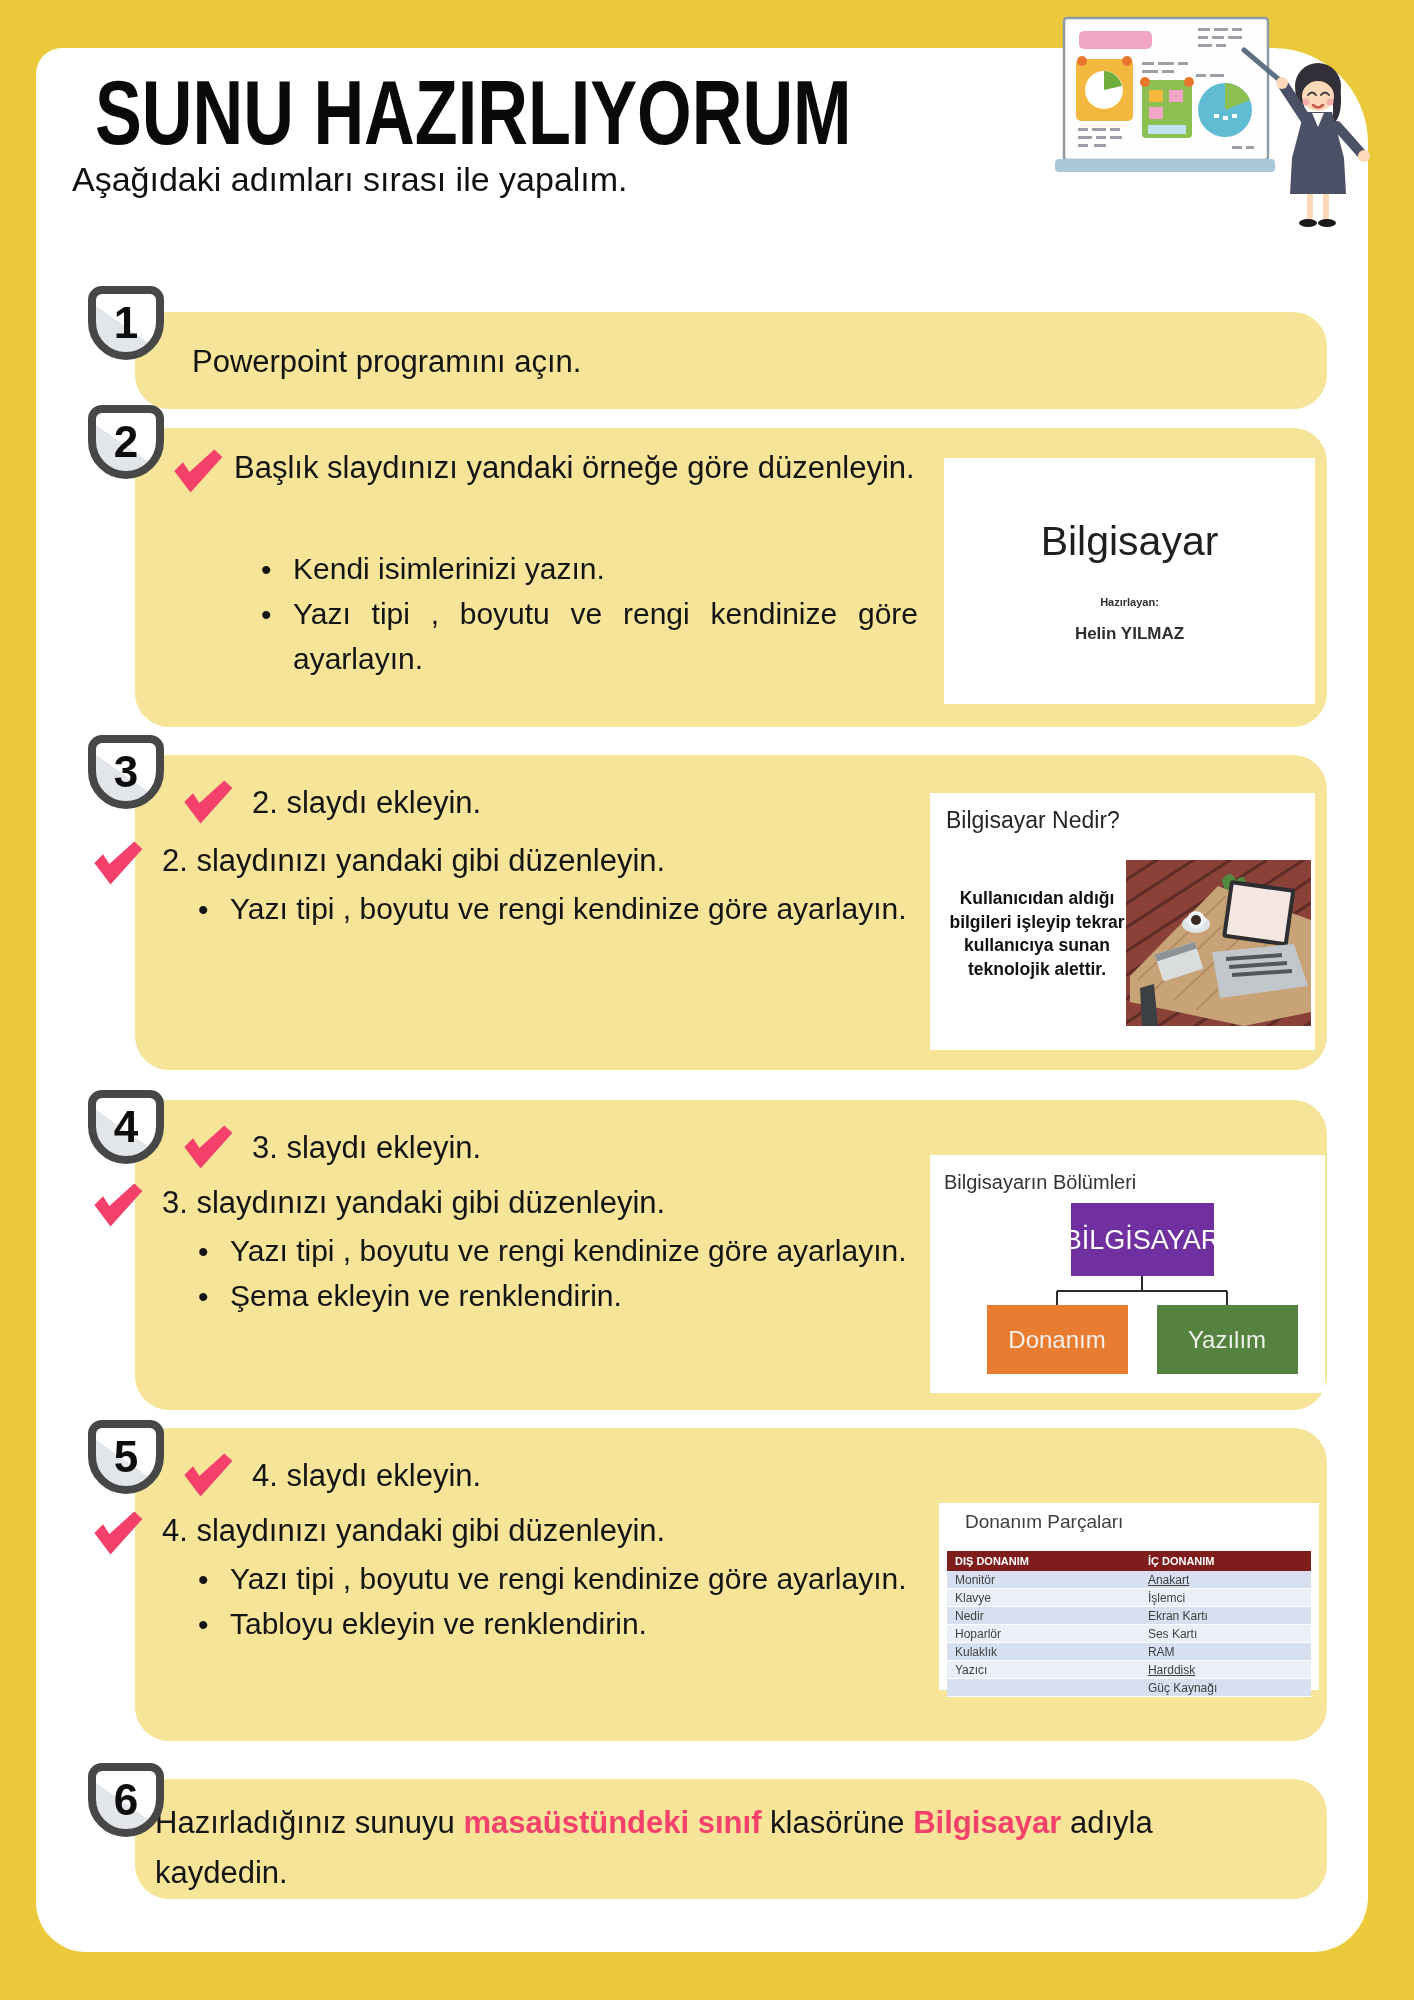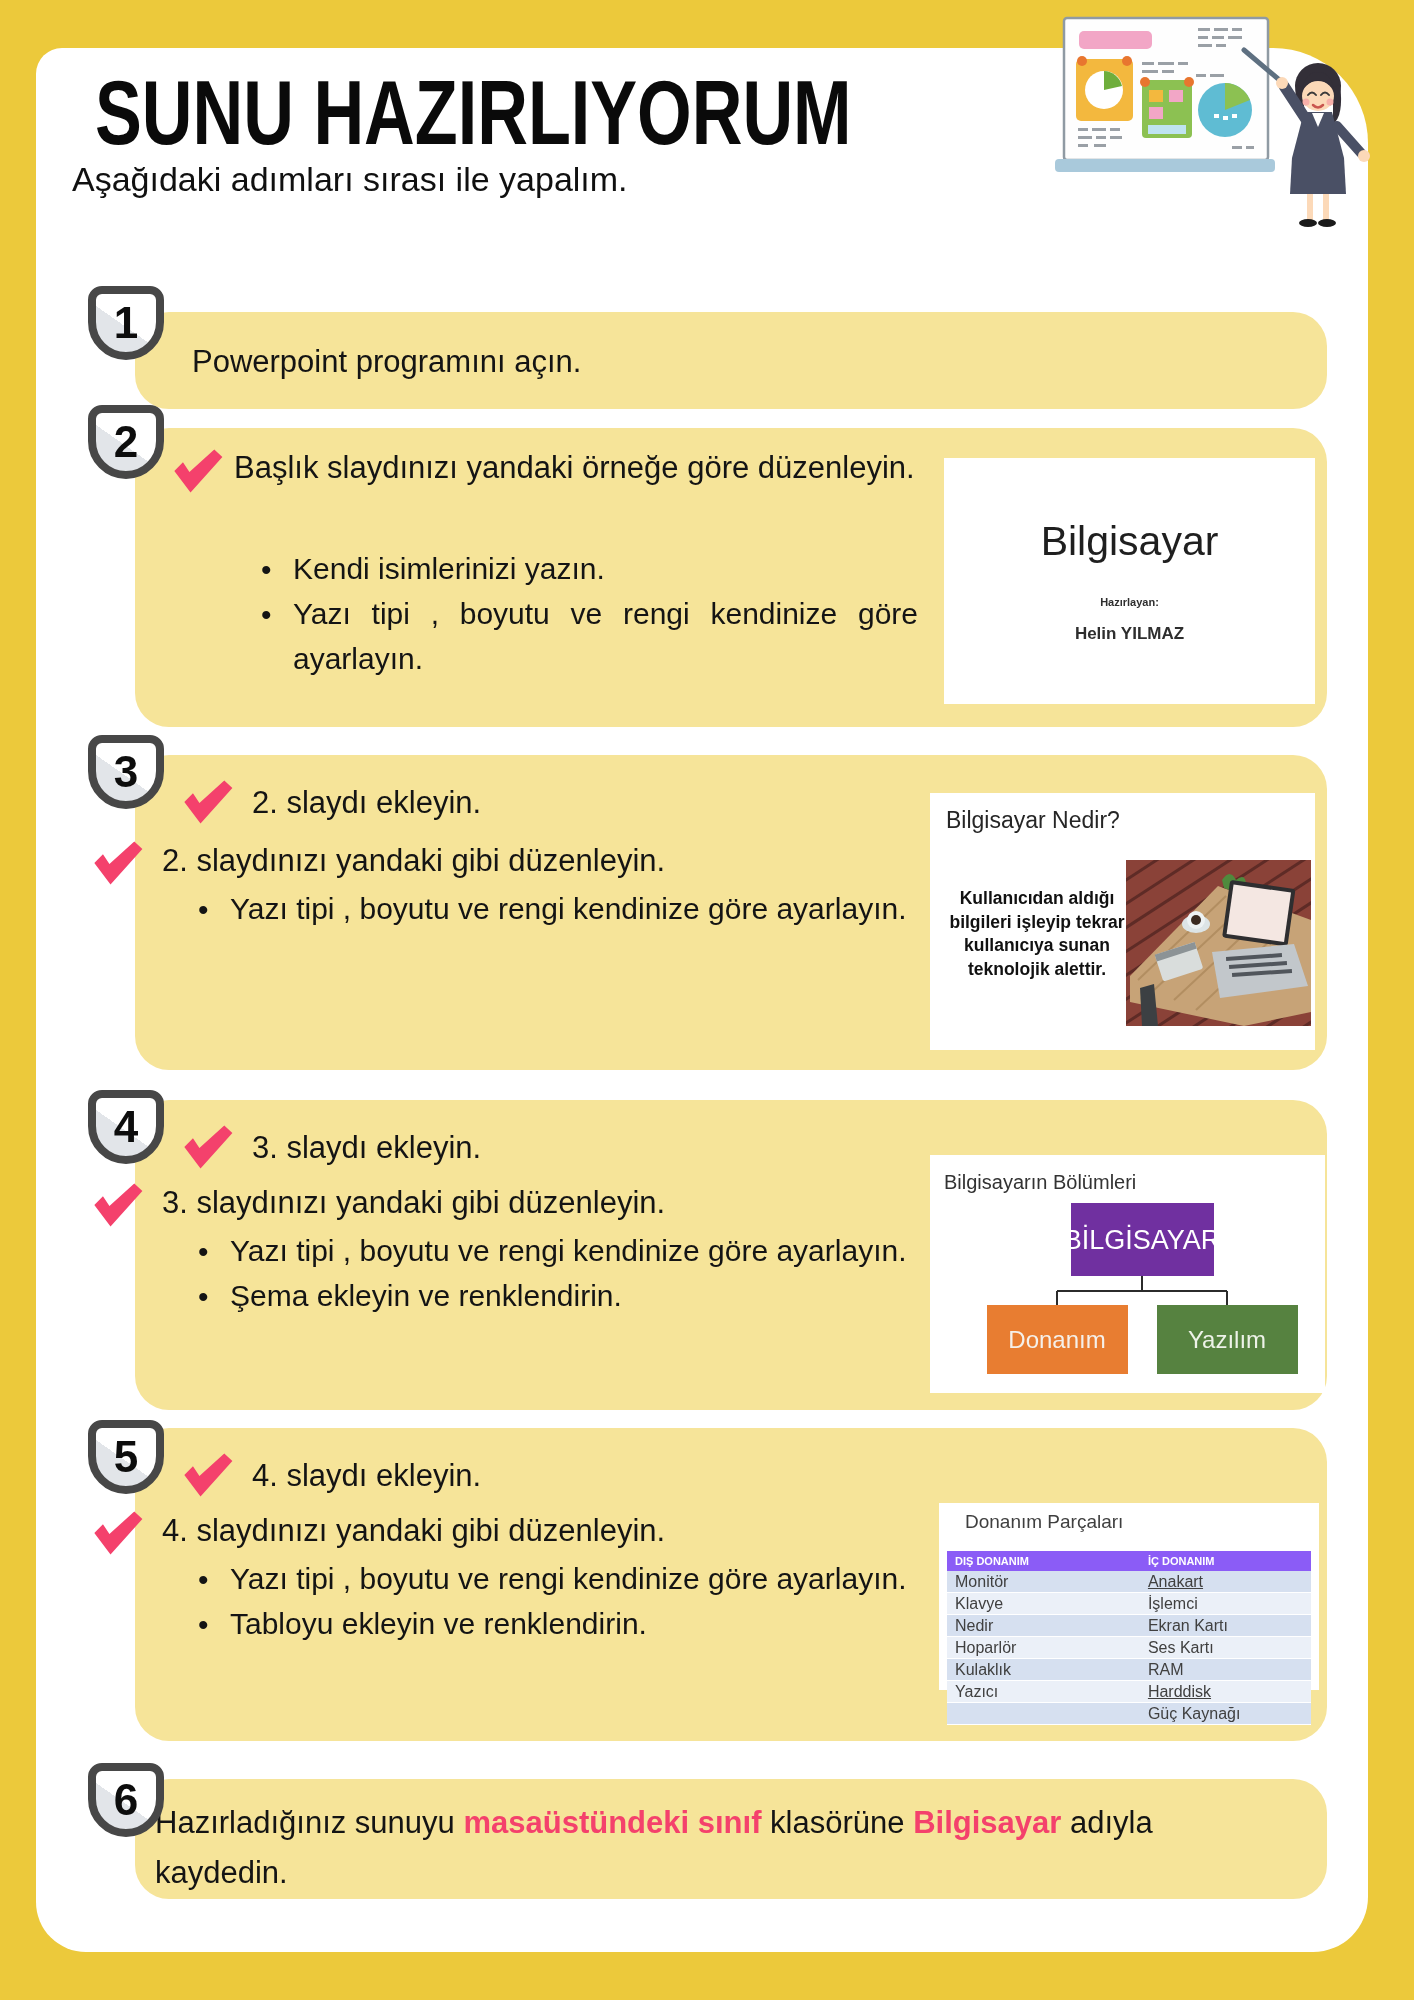--- a/index.html
+++ b/index.html
@@ -63,22 +63,22 @@
   .card1 .h2{position:absolute;left:0;top:166px;width:100%;text-align:center;font-size:17px;font-weight:700;color:#2e2e2e;}
   .card2{left:930px;top:793px;width:385px;height:257px;}
   .card2 .t{position:absolute;left:16px;top:14px;font-size:23px;color:#262626;}
   .card2 .body{position:absolute;left:14px;top:94px;width:186px;text-align:center;font-size:17.5px;font-weight:700;line-height:1.35;color:#111;}
   .card2 .photo{position:absolute;left:196px;top:67px;width:185px;height:166px;}
   .card3{left:930px;top:1155px;width:395px;height:238px;}
   .card3 .t{position:absolute;left:14px;top:16px;font-size:20px;color:#333;}
   .card4{left:939px;top:1503px;width:380px;height:187px;}
   .card4 .t{position:absolute;left:26px;top:8px;font-size:19px;color:#3f3f3f;}
   .hwtable{position:absolute;left:8px;top:48px;width:364px;border-collapse:collapse;table-layout:fixed;}
-  .hwtable th{background:#8b5cf6;color:#ffffff;font-size:11px;font-weight:700;text-align:left;padding:4px 8px;}
-  .hwtable td{font-size:16px;color:#404040;padding:1.5px 8px;border-bottom:1px solid #fff;height:12px;}
+  .hwtable th{background:#7f1d1d;color:#ffffff;font-size:11px;font-weight:700;text-align:left;padding:4px 8px;}
+  .hwtable td{font-size:12px;color:#404040;padding:1.5px 8px;border-bottom:1px solid #fff;height:12px;}
   .hwtable tr:nth-child(odd) td{background:#D6E0F0;}
   .hwtable tr:nth-child(even) td{background:#EBF0F8;}
   .hwtable col.c1{width:53%;}
   .hwtable td.u{text-decoration:underline;}
   
   .save{position:absolute;left:155px;top:1798px;width:1100px;font-size:31px;line-height:1.6;color:#141414;}
   .save .pink{color:#F4416C;font-weight:800;}
 </style>
 </head>
 <body>

